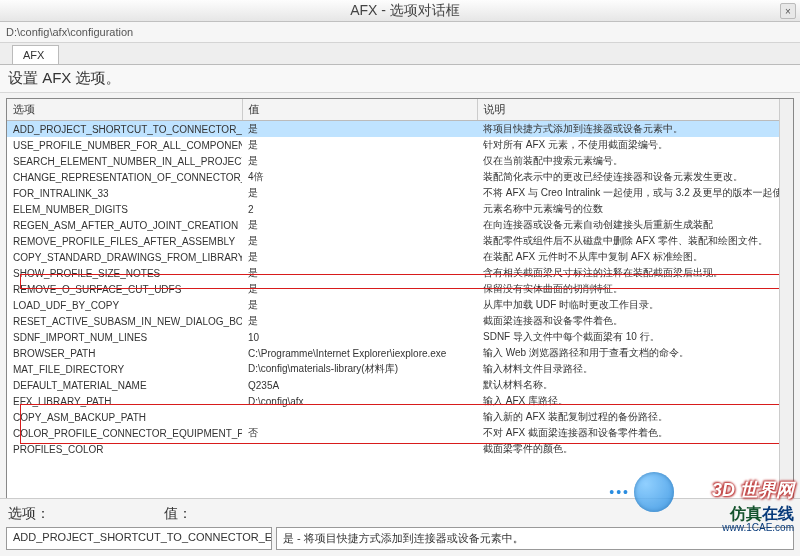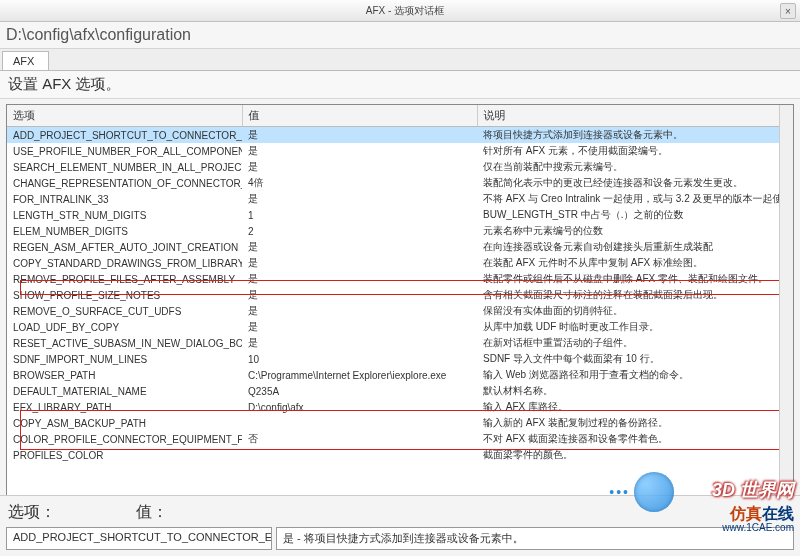--- a/index.html
+++ b/index.html
@@ -1,56 +1,56 @@
 <!DOCTYPE html>
 <html><head>
 <meta charset="utf-8">
 <style>
 * { box-sizing: border-box; margin: 0; padding: 0; }
 body { font-family: "SimSun", "Microsoft YaHei", sans-serif; font-size: 11px; background: #f4f4f4; color: #333; width: 800px; height: 556px; overflow: hidden; position: relative; }
 
 .titlebar { height: 22px; background: linear-gradient(#fdfdfd, #e6e6e6); display: flex; align-items: center; justify-content: center; border-bottom: 1px solid #c0c0c0; position: relative; }
-.titlebar .title { font-size: 10px; color: #444; margin-left: 10px; }
+.titlebar .title { font-size: 14px; color: #444; margin-left: 10px; }
 .titlebar .close { position: absolute; right: 4px; top: 3px; width: 16px; height: 16px; display: flex; align-items: center; justify-content: center; background: #e8e8e8; border: 1px solid #bbb; border-radius: 2px; font-size: 10px; color: #555; cursor: pointer; }
 
-.path-bar { padding: 4px 6px; color: #555; font-size: 16px; background: #f6f6f6; border-bottom: 1px solid #d4d4d4; }
+.path-bar { padding: 4px 6px; color: #555; font-size: 11px; background: #f6f6f6; border-bottom: 1px solid #d4d4d4; }
 
 .tab-row { display: flex; border-bottom: 1px solid #bbb; background: #eee; padding-top:2px;}
-.tab { padding: 3px 14px 3px 10px; font-size: 11px; background: #fff; border: 1px solid #bbb; border-bottom: none; margin-right: 2px; margin-left:2px; }
+.tab { padding: 3px 14px 3px 10px; font-size: 11px; background: #fff; border: 1px solid #bbb; border-bottom: none; margin-right: 2px; margin-left:12px; }
 
 .sub-label { padding: 4px 8px; font-size: 15px; color: #333; background:#f8f8f8; border-bottom:1px solid #d8d8d8;}
 
 .table-wrap { position: relative; border: 1px solid #888; margin: 5px 6px 0 6px; height: 466px; overflow: hidden; background: #fff; }
 .scrollbar-b { position:absolute; left:0; right:16px; bottom:0; height:14px; background:#f0f0f0; border-top:1px solid #ccc;}
 .scrollbar-b .thumb{ position:absolute; left:16px; top:1px; width:300px; height:12px; background:#c8c8c8; border:1px solid #aaa;}
 .scrollbar-b .arrow{position:absolute; top:0; width:14px; height:14px; background:#e4e4e4; border:1px solid #aaa; display:flex;align-items:center;justify-content:center;font-size:8px;}
 .scrollbar-r { position:absolute; top:0; right:0; bottom:14px; width:14px; background:#f0f0f0; border-left:1px solid #ccc;}
 .scrollbar-r .corner{position:absolute;right:0;bottom:-14px;width:14px;height:14px;background:#eee;}
 
 table { border-collapse: collapse; width: 100%; table-layout: fixed;}
 th { text-align: left; font-weight: normal; padding: 3px 6px; background: #f4f4f4; border-bottom: 1px solid #bbb; border-right:1px solid #ccc; font-size: 11px;}
 td { padding: 1px 6px; font-size: 10px; white-space: nowrap; overflow: hidden; text-overflow: clip; height: 13px; }
 tr.sel td { background: #bfe3ff; }
 .redbox { position: absolute; border: 1px solid #d81b1b; pointer-events: none; }
 #rb1 { left: 13px; top: 175px; width: 760px; height: 15px; }
 #rb2 { left: 13px; top: 305px; width: 760px; height: 40px; }
 
 .footer { position:absolute; left:0; right:0; bottom:0; padding:4px 6px 6px 6px; background:#f4f4f4; border-top:1px solid #ccc;}
-.footer-row1{display:flex; gap:80px; font-size:16px; padding:2px 2px 4px 2px;}
+.footer-row1{display:flex; gap:114px; font-size:14px; padding:2px 2px 4px 2px;}
 .footer-row2{display:flex; gap:4px;}
 .footer-row2 .fld{background:#fff; border:1px solid #999; padding:3px 6px; font-size:11px;}
 .fld1{flex:0 0 266px; overflow:hidden;}
 .fld2{flex:1;}
 
 .brand-overlay{position:absolute; right:6px; bottom:24px; width:170px; height:60px; pointer-events:none;}
 .brand-overlay .bubble{opacity:.85; width:40px;height:40px;border-radius:50%;background:radial-gradient(circle at 30% 30%, #7ec8ff, #2a8de0);position:absolute;right:120px;top:0;box-shadow:0 0 4px #1a6db3 inset;}
 .brand-overlay .dots{position:absolute;right:164px;top:12px;font-size:14px;color:#2a8de0;letter-spacing:2px;}
 .brand-overlay .txt1{position:absolute;right:0;top:6px;font-size:18px;color:#fff;font-weight:bold;font-style:italic;text-shadow:0 0 3px #b33, 1px 1px 2px #b33,-1px -1px 2px #b33;}
 .brand-overlay .txt2{position:absolute;right:0;top:32px;font-size:16px;font-weight:bold;color:#073a7a;}
-.brand-overlay .txt2 .w{color:#c2410c;}
+.brand-overlay .txt2 .w{color:#14532d;}
 .brand-overlay .txt3{position:absolute;right:0;top:50px;font-size:10px;color:#073a7a;}
 </style>
 </head>
 <body>
 
 <div class="titlebar">
   <span class="title">AFX - 选项对话框</span>
   <div class="close">
       <span>×</span>
     </div>
@@ -98,73 +98,73 @@
           <td>CHANGE_REPRESENTATION_OF_CONNECTOR_EQUIPMENT</td>
           <td>4倍</td>
           <td>装配简化表示中的更改已经使连接器和设备元素发生更改。</td>
         </tr>
         <tr>
           <td>FOR_INTRALINK_33</td>
           <td>是</td>
           <td>不将 AFX 与 Creo Intralink 一起使用，或与 3.2 及更早的版本一起使</td>
         </tr>
         <tr>
-          <td>LENGTH_STR_NUM_DIGITS</td>
-          <td>1</td>
-          <td>BUW_LENGTH_STR 中占号（.）之前的位数</td>
-        </tr>
-        <tr>
           <td>ELEM_NUMBER_DIGITS</td>
           <td>2</td>
           <td>元素名称中元素编号的位数</td>
         </tr>
         <tr>
           <td>REGEN_ASM_AFTER_AUTO_JOINT_CREATION</td>
           <td>是</td>
           <td>在向连接器或设备元素自动创建接头后重新生成装配</td>
         </tr>
         <tr>
+          <td>REMOVE_PROFILE_FILES_AFTER_ASSEMBLY</td>
+          <td>是</td>
+          <td>装配零件或组件后不从磁盘中删除 AFX 零件、装配和绘图文件。</td>
+        </tr>
+        <tr>
           <td>COPY_STANDARD_DRAWINGS_FROM_LIBRARY</td>
           <td>是</td>
           <td>在装配 AFX 元件时不从库中复制 AFX 标准绘图。</td>
         </tr>
         <tr>
-          <td>REMOVE_PROFILE_FILES_AFTER_ASSEMBLY</td>
-          <td>是</td>
-          <td>装配零件或组件后不从磁盘中删除 AFX 零件、装配和绘图文件。</td>
-        </tr>
-        <tr>
           <td>SHOW_PROFILE_SIZE_NOTES</td>
           <td>是</td>
           <td>含有相关截面梁尺寸标注的注释在装配截面梁后出现。</td>
         </tr>
         <tr>
           <td>REMOVE_O_SURFACE_CUT_UDFS</td>
           <td>是</td>
           <td>保留没有实体曲面的切削特征。</td>
         </tr>
         <tr>
           <td>LOAD_UDF_BY_COPY</td>
           <td>是</td>
           <td>从库中加载 UDF 时临时更改工作目录。</td>
         </tr>
         <tr>
           <td>RESET_ACTIVE_SUBASM_IN_NEW_DIALOG_BOX</td>
           <td>是</td>
-          <td>在新对话框中重置活动的子组件。</td>
+          <td>截面梁连接器和设备零件着色。</td>
         </tr>
         <tr>
           <td>SDNF_IMPORT_NUM_LINES</td>
           <td>10</td>
           <td>SDNF 导入文件中每个截面梁有 10 行。</td>
         </tr>
         <tr>
           <td>BROWSER_PATH</td>
           <td>C:\Programme\Internet Explorer\iexplore.exe</td>
           <td>输入 Web 浏览器路径和用于查看文档的命令。</td>
+        </tr>
+        <tr>
+          <td>MAT_FILE_DIRECTORY</td>
+          <td>D:\config\materials-library(材料库)</td>
+          <td>输入材料文件目录路径。</td>
         </tr>
         <tr>
           <td>DEFAULT_MATERIAL_NAME</td>
           <td>Q235A</td>
           <td>默认材料名称。</td>
         </tr>
         <tr>
           <td>EFX_LIBRARY_PATH</td>
           <td>D:\config\afx</td>
           <td>输入 AFX 库路径。</td>

